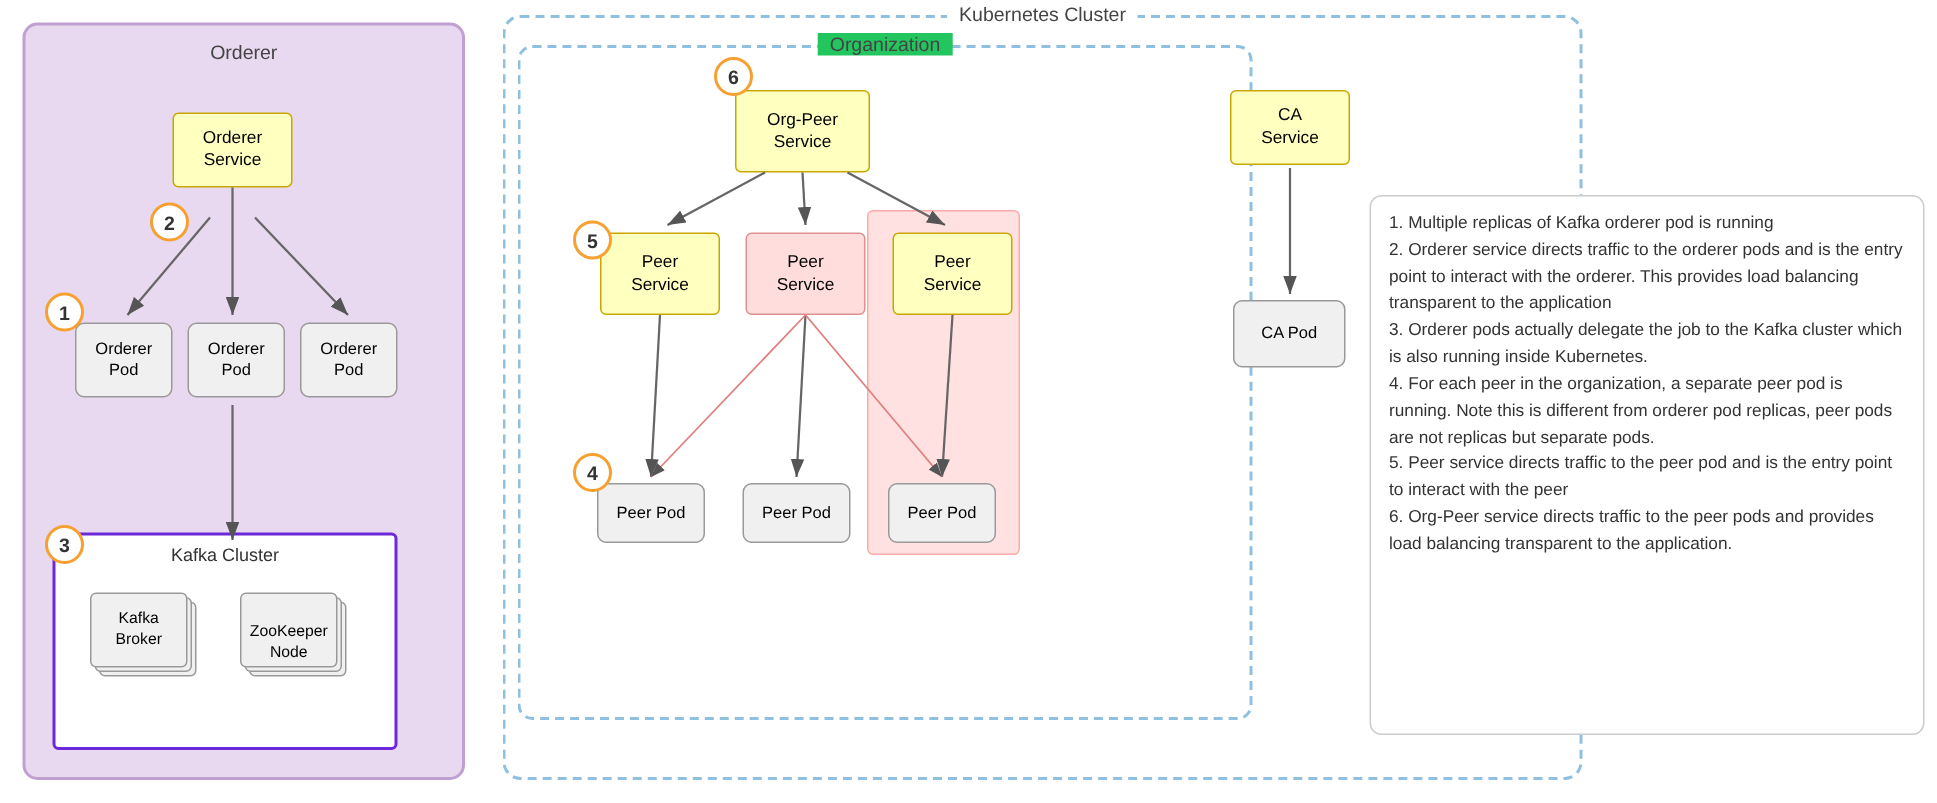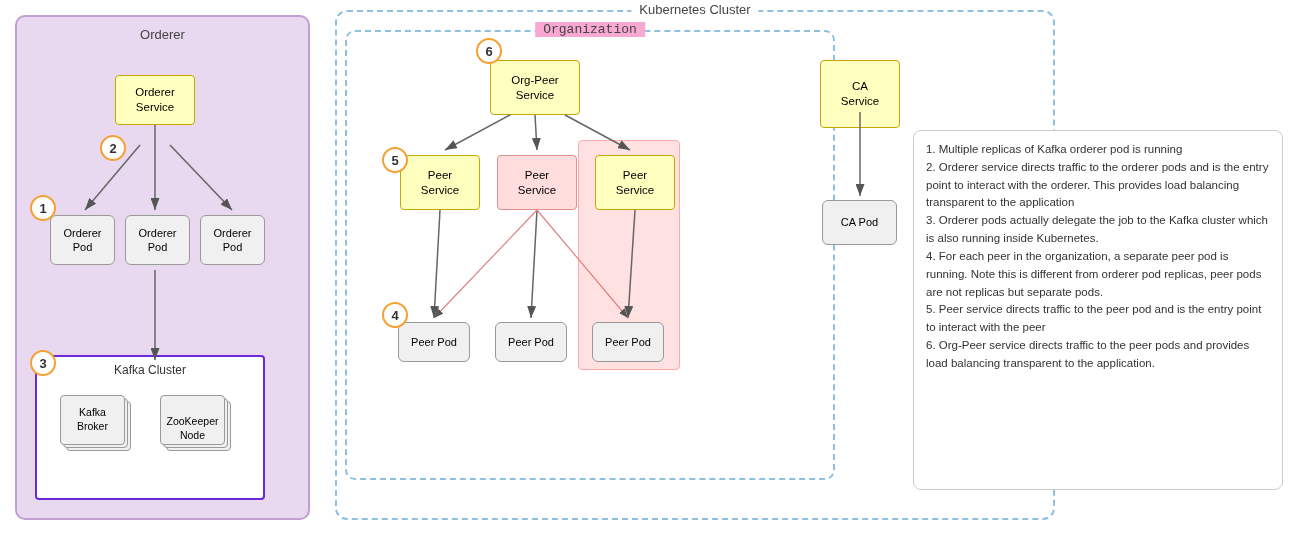--- a/index.html
+++ b/index.html
@@ -72,25 +72,24 @@
       border: 2px dashed #90c0e0;
       border-radius: 10px;
       background: transparent;
     }
 
     .org-label {
       position: absolute;
       top: -10px;
       left: 50%;
       transform: translateX(-50%);
-      background: #f9a8d4;
+      background: #22c55e;
       padding: 0 8px;
       font-size: 13px;
       color: #444;
-      font-family: Liberation Mono, monospace;
     }
 
     
     .service-box {
       position: absolute;
       background: #ffffc0;
       border: 1.5px solid #c8a800;
       border-radius: 4px;
       display: flex;
       align-items: center;
@@ -314,21 +313,21 @@
   </div>
 
   <div class="pod-box" style="left:495px; top:322px; width:72px; height:40px;">
     <span>Peer Pod</span>
   </div>
 
   <div class="pod-box" style="left:592px; top:322px; width:72px; height:40px;">
     <span>Peer Pod</span>
   </div>
 
-  <div class="service-box" style="left:820px; top:60px; width:80px; height:68px;">
+  <div class="service-box" style="left:820px; top:60px; width:80px; height:50px;">
     <span style="white-space:pre-line;">CA
 Service</span>
   </div>
 
   <div class="pod-box" style="left:822px; top:200px; width:75px; height:45px;">
     <span>CA Pod</span>
   </div>
 
   <div class="notes-box">
     <span style="white-space:pre-line;">1. Multiple replicas of Kafka orderer pod is running

